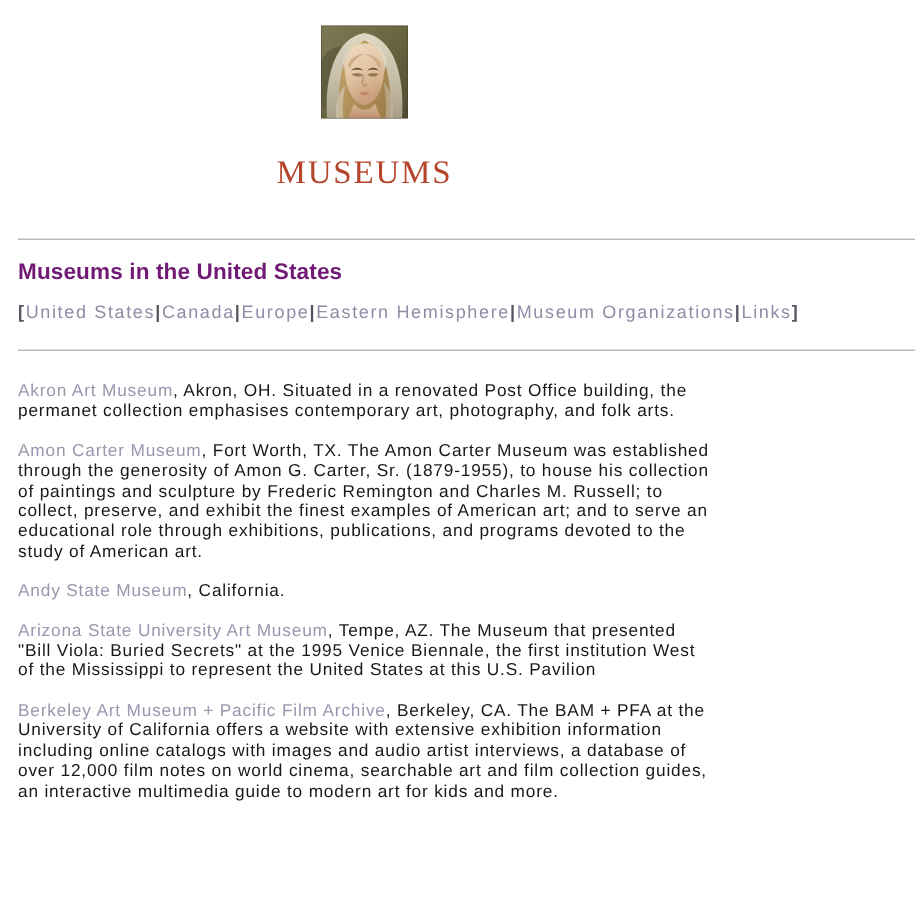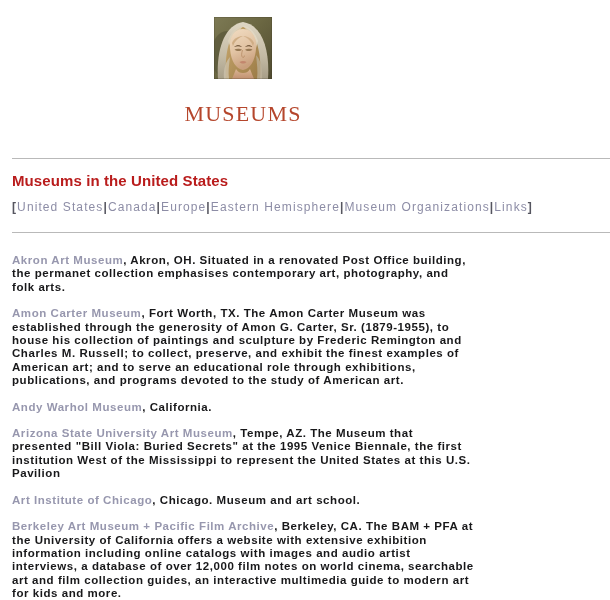--- a/index.html
+++ b/index.html
@@ -56,21 +56,21 @@
     margin: 0 0 0 12px;
     width: 598px;
   }
   .rule-top { margin-top: 31px; }
   .rule-mid { margin-top: 18px; }
 
   
   .section-heading {
     font-size: 15px;
     font-weight: bold;
-    color: #b91c1c;
+    color: #701a75;
     margin: 0;
     padding: 13px 0 0 12px;
     letter-spacing: 0.1px;
   }
 
   
   .navbar {
     padding: 11px 0 0 12px;
     font-size: 12px;
     letter-spacing: 1.1px;
@@ -84,21 +84,20 @@
   }
   .nav-link {
     color: #8d8da6;
     text-decoration: none;
     cursor: pointer;
   }
 
   
   .listing {
     padding: 21px 12px 0 12px;
-    font-weight: bold;
   }
   .entry {
     font-size: 11.5px;
     line-height: 13.4px;
     letter-spacing: 0.55px;
     color: #18181a;
     margin: 0 0 13px 0;
     text-align: left;
   }
   .entry:last-child { margin-bottom: 0; }
@@ -179,23 +178,22 @@
 
   <hr class="rule rule-mid">
 
   <div class="listing">
 
     <p class="entry"><a class="museum-link" href="#">Akron Art Museum</a><span class="entry-desc">, Akron, OH. Situated in a renovated Post Office building, the permanet collection emphasises contemporary art, photography, and folk arts.</span></p>
 
 
     <p class="entry"><a class="museum-link" href="#">Amon Carter Museum</a><span class="entry-desc">, Fort Worth, TX. The Amon Carter Museum was established through the generosity of Amon G. Carter, Sr. (1879-1955), to house his collection of paintings and sculpture by Frederic Remington and Charles M. Russell; to collect, preserve, and exhibit the finest examples of American art; and to serve an educational role through exhibitions, publications, and programs devoted to the study of American art.</span></p>
 
-    <p class="entry"><a class="museum-link" href="#">Andy Warhol Museum</a><span class="entry-desc">, California.</span></p>
+    <p class="entry"><a class="museum-link" href="#">Andy State Museum</a><span class="entry-desc">, California.</span></p>
 
     <p class="entry"><a class="museum-link" href="#">Arizona State University Art Museum</a><span class="entry-desc">, Tempe, AZ. The Museum that presented "Bill Viola: Buried Secrets" at the 1995 Venice Biennale, the first institution West of the Mississippi to represent the United States at this U.S. Pavilion</span></p>
 
-    <p class="entry"><a class="museum-link" href="#">Art Institute of Chicago</a><span class="entry-desc">, Chicago. Museum and art school.</span></p>
 
     <p class="entry"><a class="museum-link" href="#">Berkeley Art Museum + Pacific Film Archive</a><span class="entry-desc">, Berkeley, CA. The BAM + PFA at the University of California offers a website with extensive exhibition information including online catalogs with images and audio artist interviews, a database of over 12,000 film notes on world cinema, searchable art and film collection guides, an interactive multimedia guide to modern art for kids and more.</span></p>
 
 
   </div>
 </div>
 
 </body></html>

